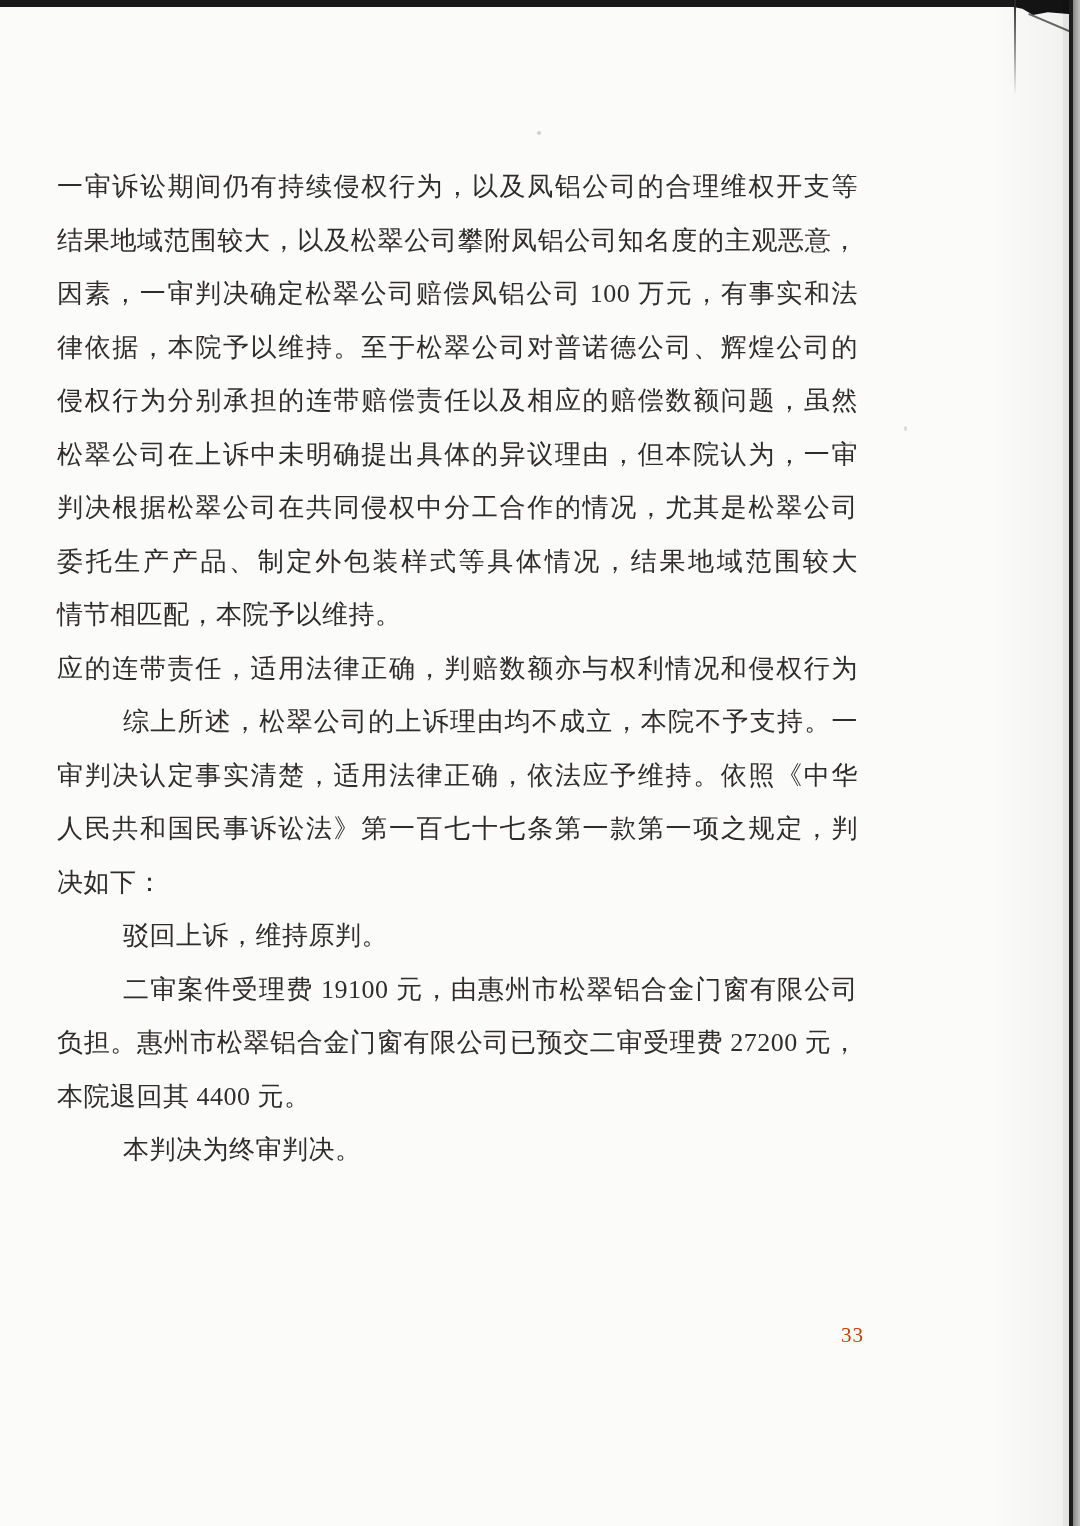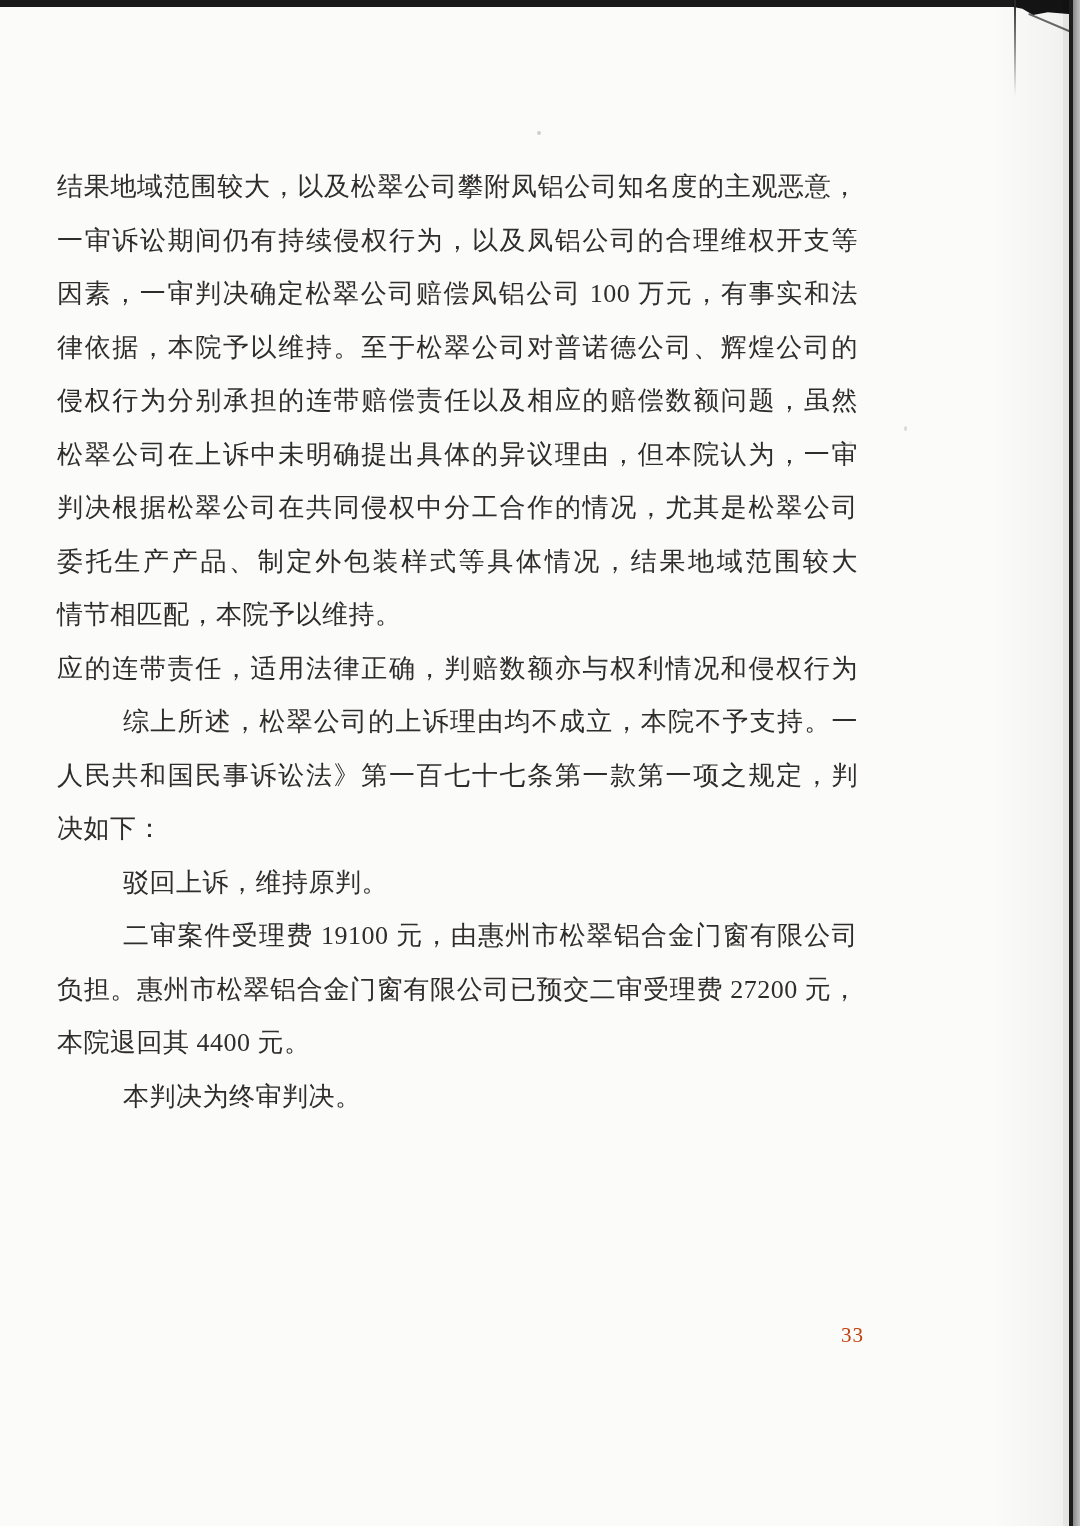--- a/index.html
+++ b/index.html
@@ -117,31 +117,32 @@
   <div class="scan-scratch"></div>
   <div class="scan-vline-thin"></div>
   <div class="scan-edge-streak"></div>
   <div class="scan-edge-line"></div>
   <div class="scan-edge-gray"></div>
   <div class="speck speck-1"></div>
   <div class="speck speck-2"></div>
   <div class="speck speck-3"></div>
 
   <main class="textblock">
+    <div class="line">一审诉讼期间仍有持续侵权行为，以及凤铝公司的合理维权开支等</div>
     <div class="line">结果地域范围较大，以及松翠公司攀附凤铝公司知名度的主观恶意，</div>
-    <div class="line">一审诉讼期间仍有持续侵权行为，以及凤铝公司的合理维权开支等</div>
     <div class="line">因素，一审判决确定松翠公司赔偿凤铝公司 100 万元，有事实和法</div>
     <div class="line">律依据，本院予以维持。至于松翠公司对普诺德公司、辉煌公司的</div>
     <div class="line">侵权行为分别承担的连带赔偿责任以及相应的赔偿数额问题，虽然</div>
     <div class="line">松翠公司在上诉中未明确提出具体的异议理由，但本院认为，一审</div>
     <div class="line">判决根据松翠公司在共同侵权中分工合作的情况，尤其是松翠公司</div>
     <div class="line">委托生产产品、制定外包装样式等具体情况，结果地域范围较大</div>
     <div class="line short">情节相匹配，本院予以维持。</div>
     <div class="line">应的连带责任，适用法律正确，判赔数额亦与权利情况和侵权行为</div>
     <div class="line indent">综上所述，松翠公司的上诉理由均不成立，本院不予支持。一</div>
+    <div class="line">审判决认定事实清楚，适用法律正确，依法应予维持。依照《中华</div>
     <div class="line">人民共和国民事诉讼法》第一百七十七条第一款第一项之规定，判</div>
     <div class="line short">决如下：</div>
     <div class="line short indent">驳回上诉，维持原判。</div>
     <div class="line indent">二审案件受理费 19100 元，由惠州市松翠铝合金门窗有限公司</div>
     <div class="line">负担。惠州市松翠铝合金门窗有限公司已预交二审受理费 27200 元，</div>
     <div class="line short">本院退回其 4400 元。</div>
     <div class="line short indent">本判决为终审判决。</div>
   </main>
 
   <div class="page-number">33</div>

